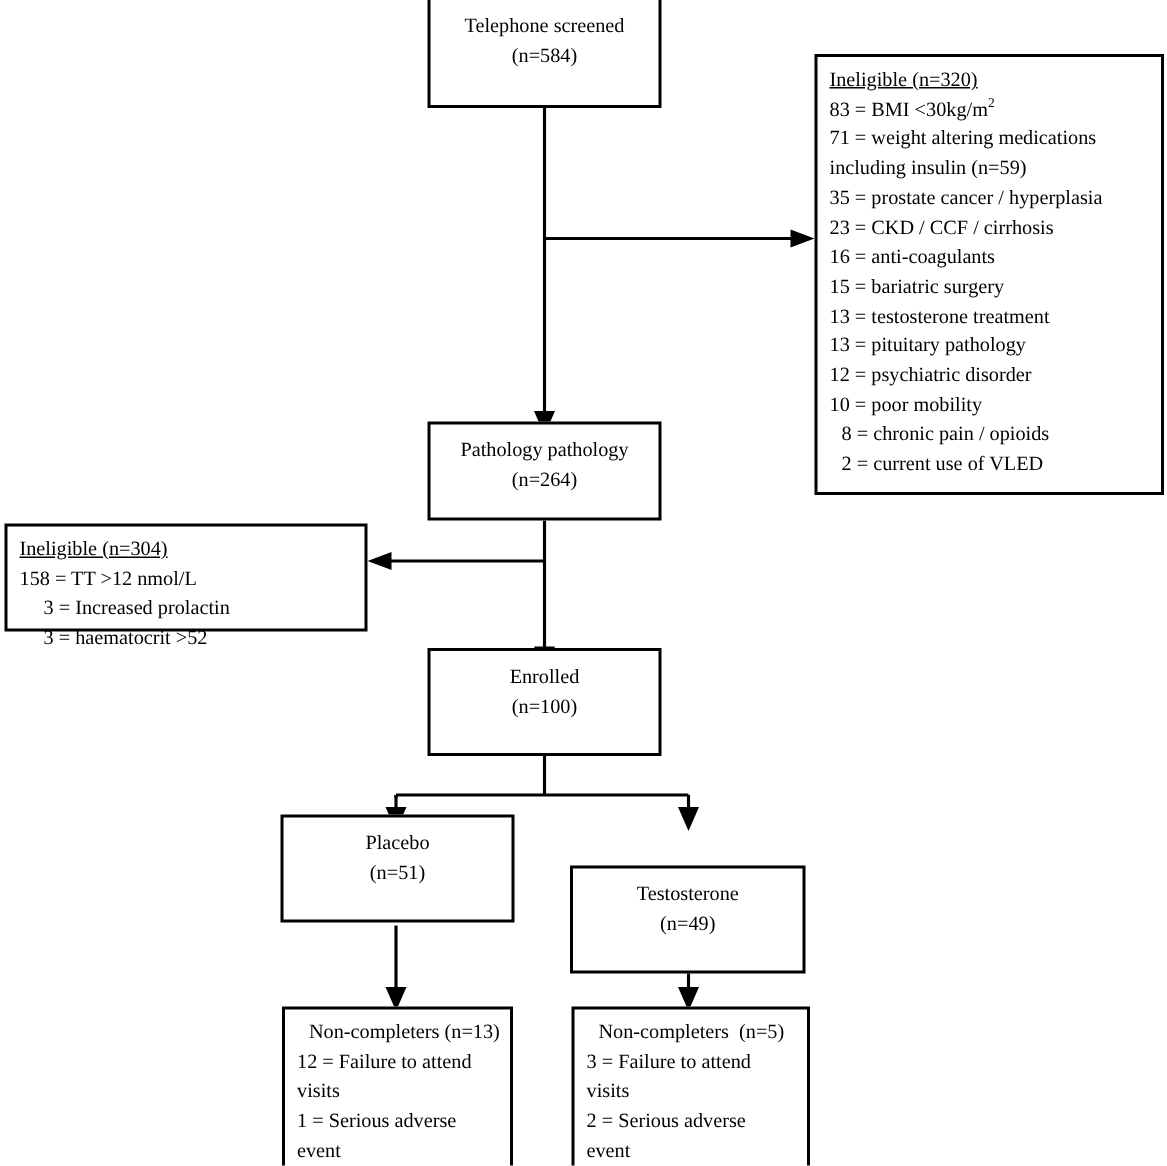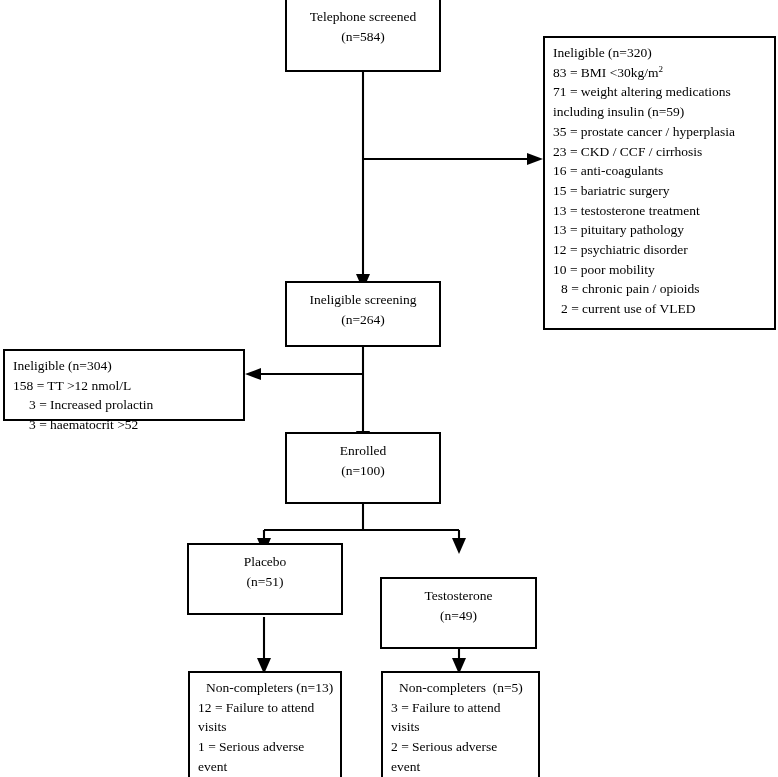--- a/index.html
+++ b/index.html
@@ -18,21 +18,21 @@
     font-size:13.5px;
     line-height:1.46;
   }
   .box.center{text-align:center;}
   .box.left{text-align:left;}
 
   .box.center .inner{padding-top:7px;}
   .box.left .inner{padding:5px 6px 0 8px;}
 
   .ln{display:block;white-space:pre;}
-  .ln.u{}
+  .ln.u{text-decoration:underline;}
   .ln.ind{padding-left:16px;}
   .ln.ind2{padding-left:8px;}
 
   sup{font-size:9px;vertical-align:super;line-height:0;}
 
   svg.edges{position:absolute;left:0;top:0;width:778px;height:777px;overflow:visible;}
   svg.edges line, svg.edges path{stroke:#000000;stroke-width:2.1;fill:none;}
   svg.edges polygon{fill:#000000;}
 </style>
 </head>
@@ -92,21 +92,21 @@
       <span class="ln">13 = pituitary pathology</span>
       <span class="ln">12 = psychiatric disorder</span>
       <span class="ln">10 = poor mobility</span>
       <span class="ln ind2">8 = chronic pain / opioids</span>
       <span class="ln ind2">2 = current use of VLED</span>
     </div>
   </div>
 
   <div class="box center" style="left:285px;top:281px;width:156px;height:66px;">
     <div class="inner">
-      <span class="ln">Ineligible screening</span>
+      <span class="ln">Pathology pathology</span>
       <span class="ln">(n=264)</span>
     </div>
   </div>
 
   <div class="box left" style="left:3px;top:349px;width:242px;height:72px;">
     <div class="inner">
       <span class="ln u">Ineligible (n=304)</span>
       <span class="ln">158 = TT &gt;12 nmol/L</span>
       <span class="ln ind">3 = Increased prolactin</span>
       <span class="ln ind">3 = haematocrit &gt;52</span>

